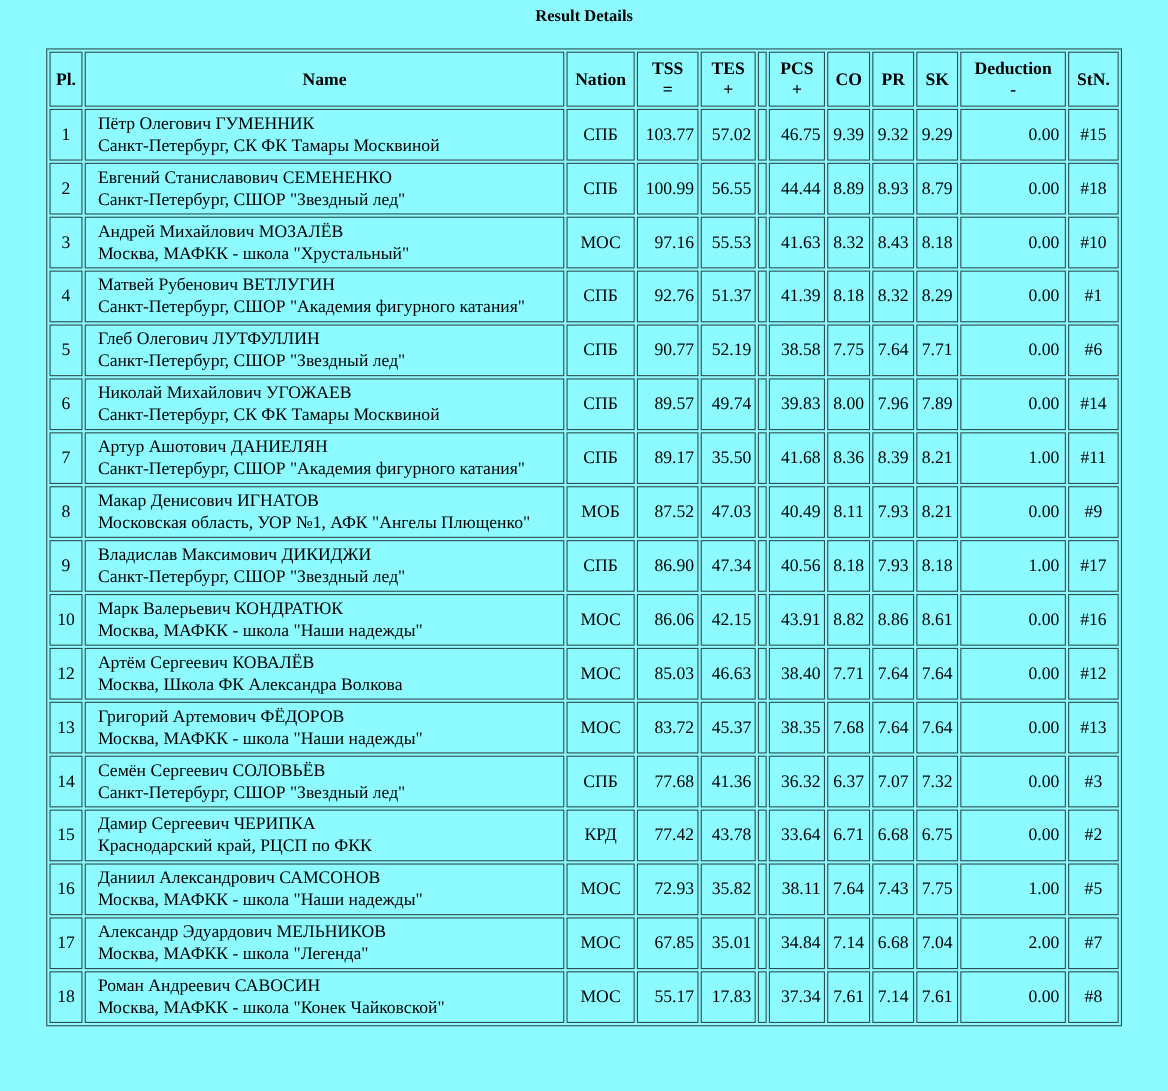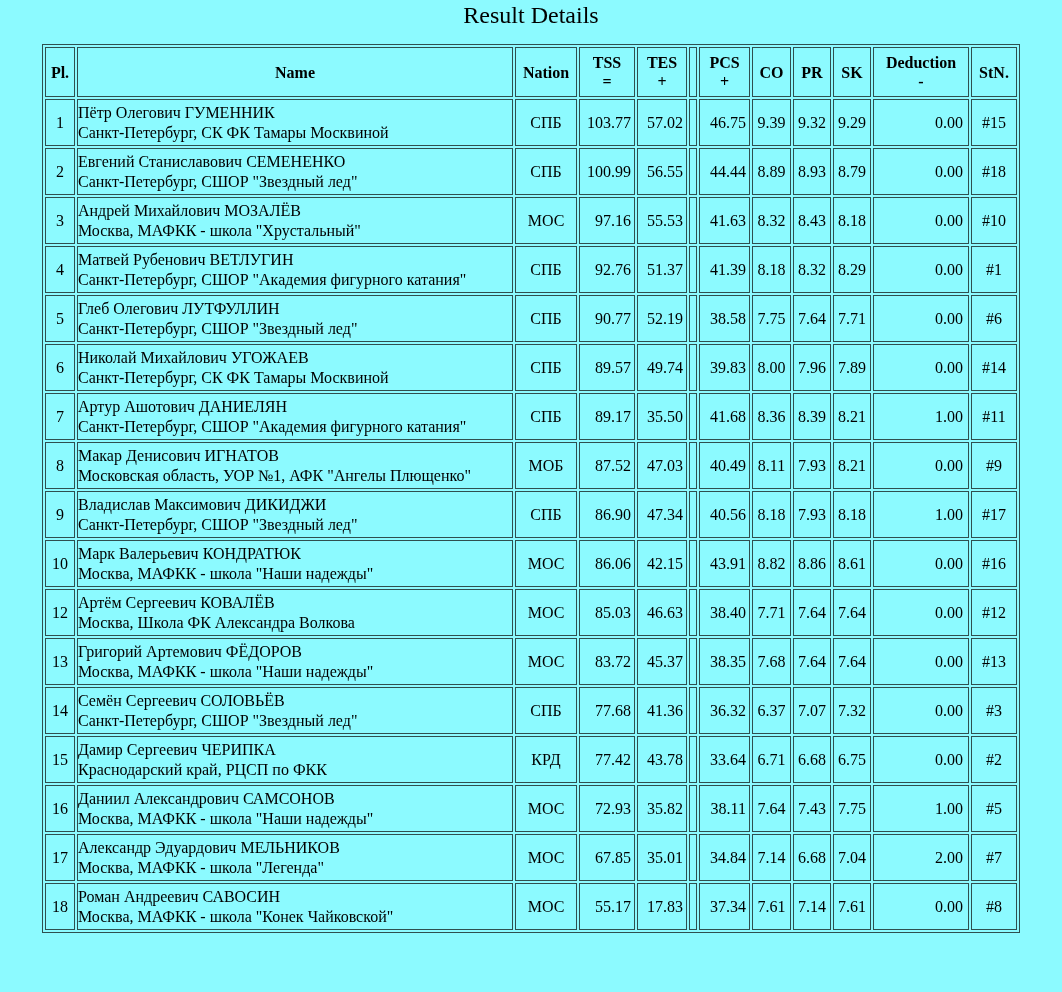--- a/index.html
+++ b/index.html
@@ -10,22 +10,22 @@
     width: 1062px;
     height: 992px;
     background: #8CFAFF;
     color: #000;
     font-family: "Liberation Serif", "DejaVu Serif", serif;
     overflow: hidden;
   }
   .title {
     margin: 4px 0 0 0;
     text-align: center;
-    font-size: 24px;
-    font-weight: normal;
+    font-size: 15px;
+    font-weight: bold;
     line-height: 22px;
   }
   table.results {
     margin: 18px 0 0 42px;
     width: 863px;
     table-layout: fixed;
     border-collapse: separate;
     border-spacing: 2px;
     border: 1px solid #2F4F4F;
   }
@@ -44,21 +44,21 @@
     text-align: center;
     line-height: 19px;
   }
   tbody td {
     height: 47px;
     line-height: 20px;
   }
   .c-ctr  { text-align: center; }
   .c-num  { text-align: right; padding-right: 3px; }
   .c-ded  { padding-right: 5px; margin-top: 40px; }
-  .c-name { text-align: left; padding-left: 0; }
+  .c-name { text-align: left; padding-left: 11px; }
   .c-name .nm { white-space: nowrap; }
 </style>
 </head>
 <body>
 
 <div>
   <div class="title">Result Details</div>
 
   <table class="results">
     <colgroup>

